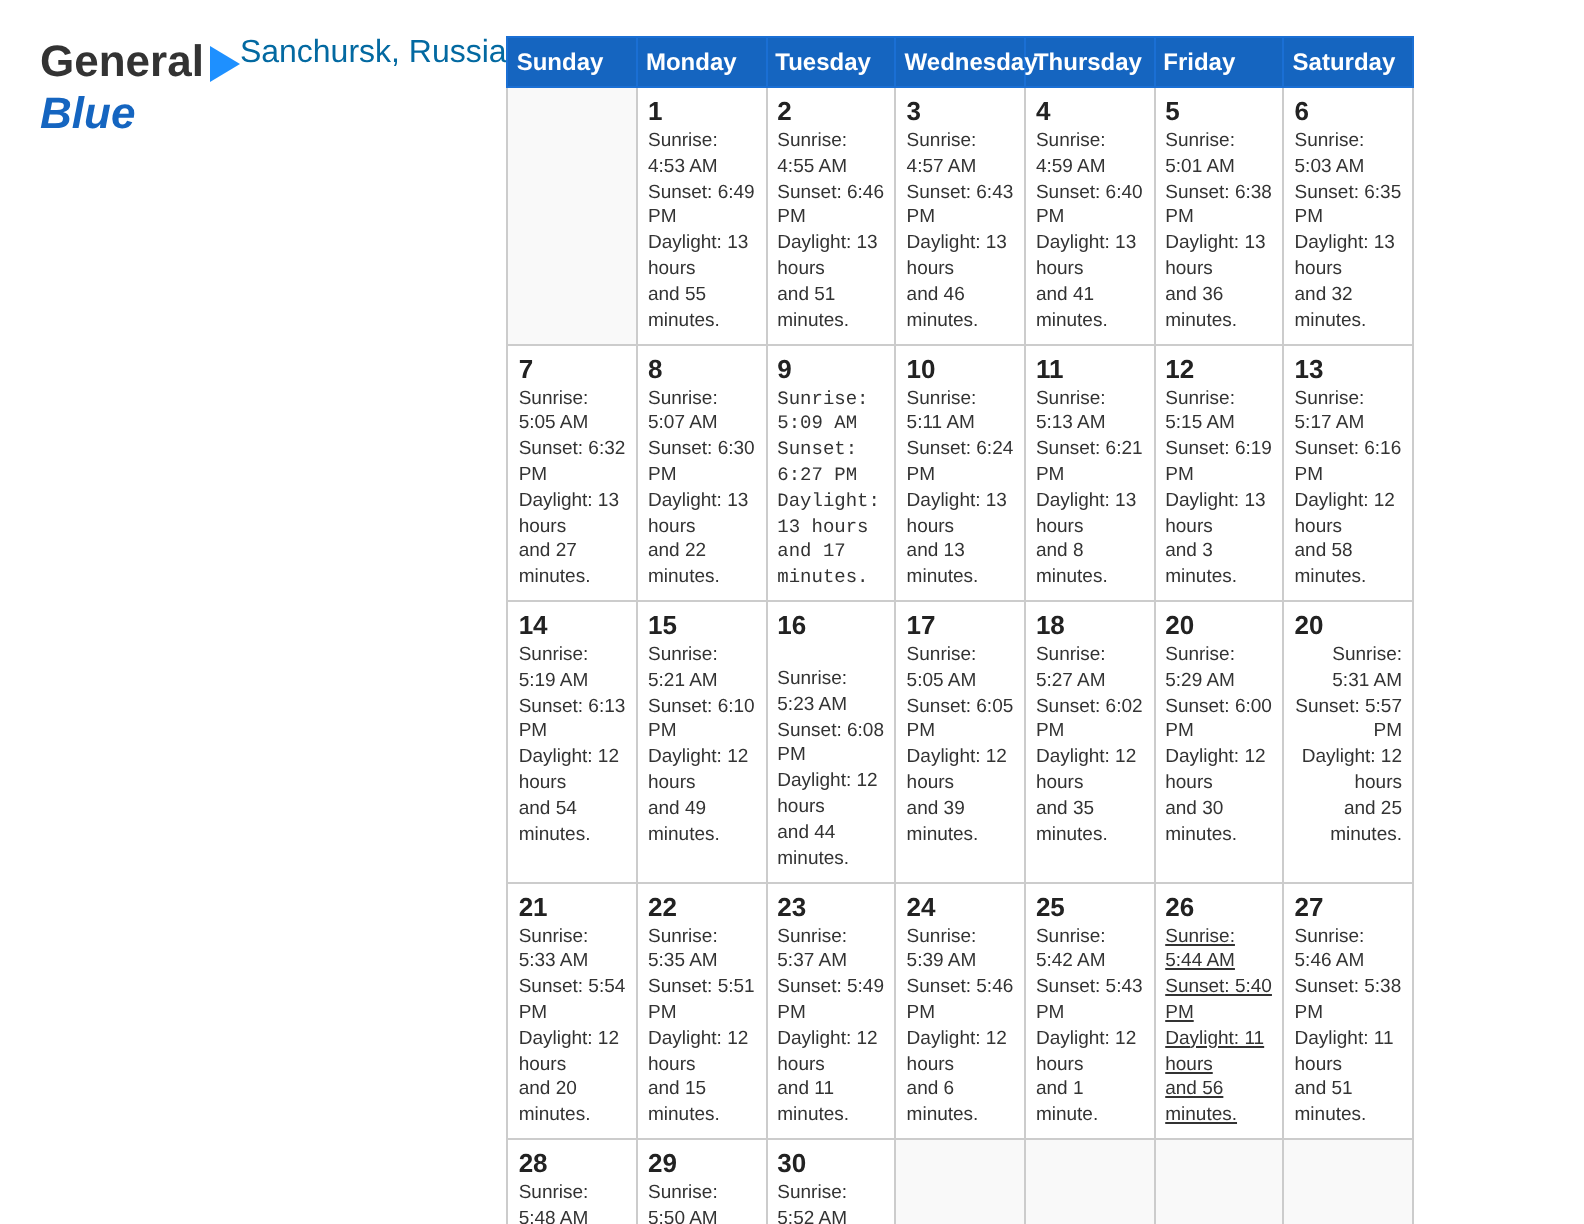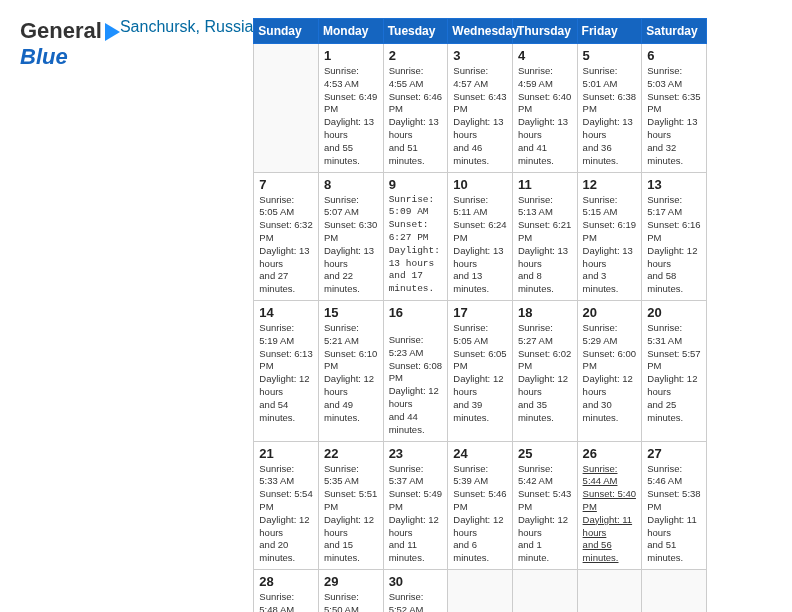--- a/index.html
+++ b/index.html
@@ -251,21 +251,21 @@
           </td>
           <td>
             <div class="day-number">20</div>
             <div class="day-info" style="white-space: pre-line;">Sunrise: 5:29 AM
 Sunset: 6:00 PM
 Daylight: 12 hours
 and 30 minutes.</div>
           </td>
           <td>
             <div class="day-number">20</div>
-            <div class="day-info" style="white-space: pre-line;">Sunrise: 5:31 AM
+            <div class="day-info" style="white-space: pre-line; text-align: right;">Sunrise: 5:31 AM
 Sunset: 5:57 PM
 Daylight: 12 hours
 and 25 minutes.</div>
           </td>
         </tr>
         <tr>
           <td>
             <div class="day-number">21</div>
             <div class="day-info" style="white-space: pre-line;">Sunrise: 5:33 AM
 Sunset: 5:54 PM

